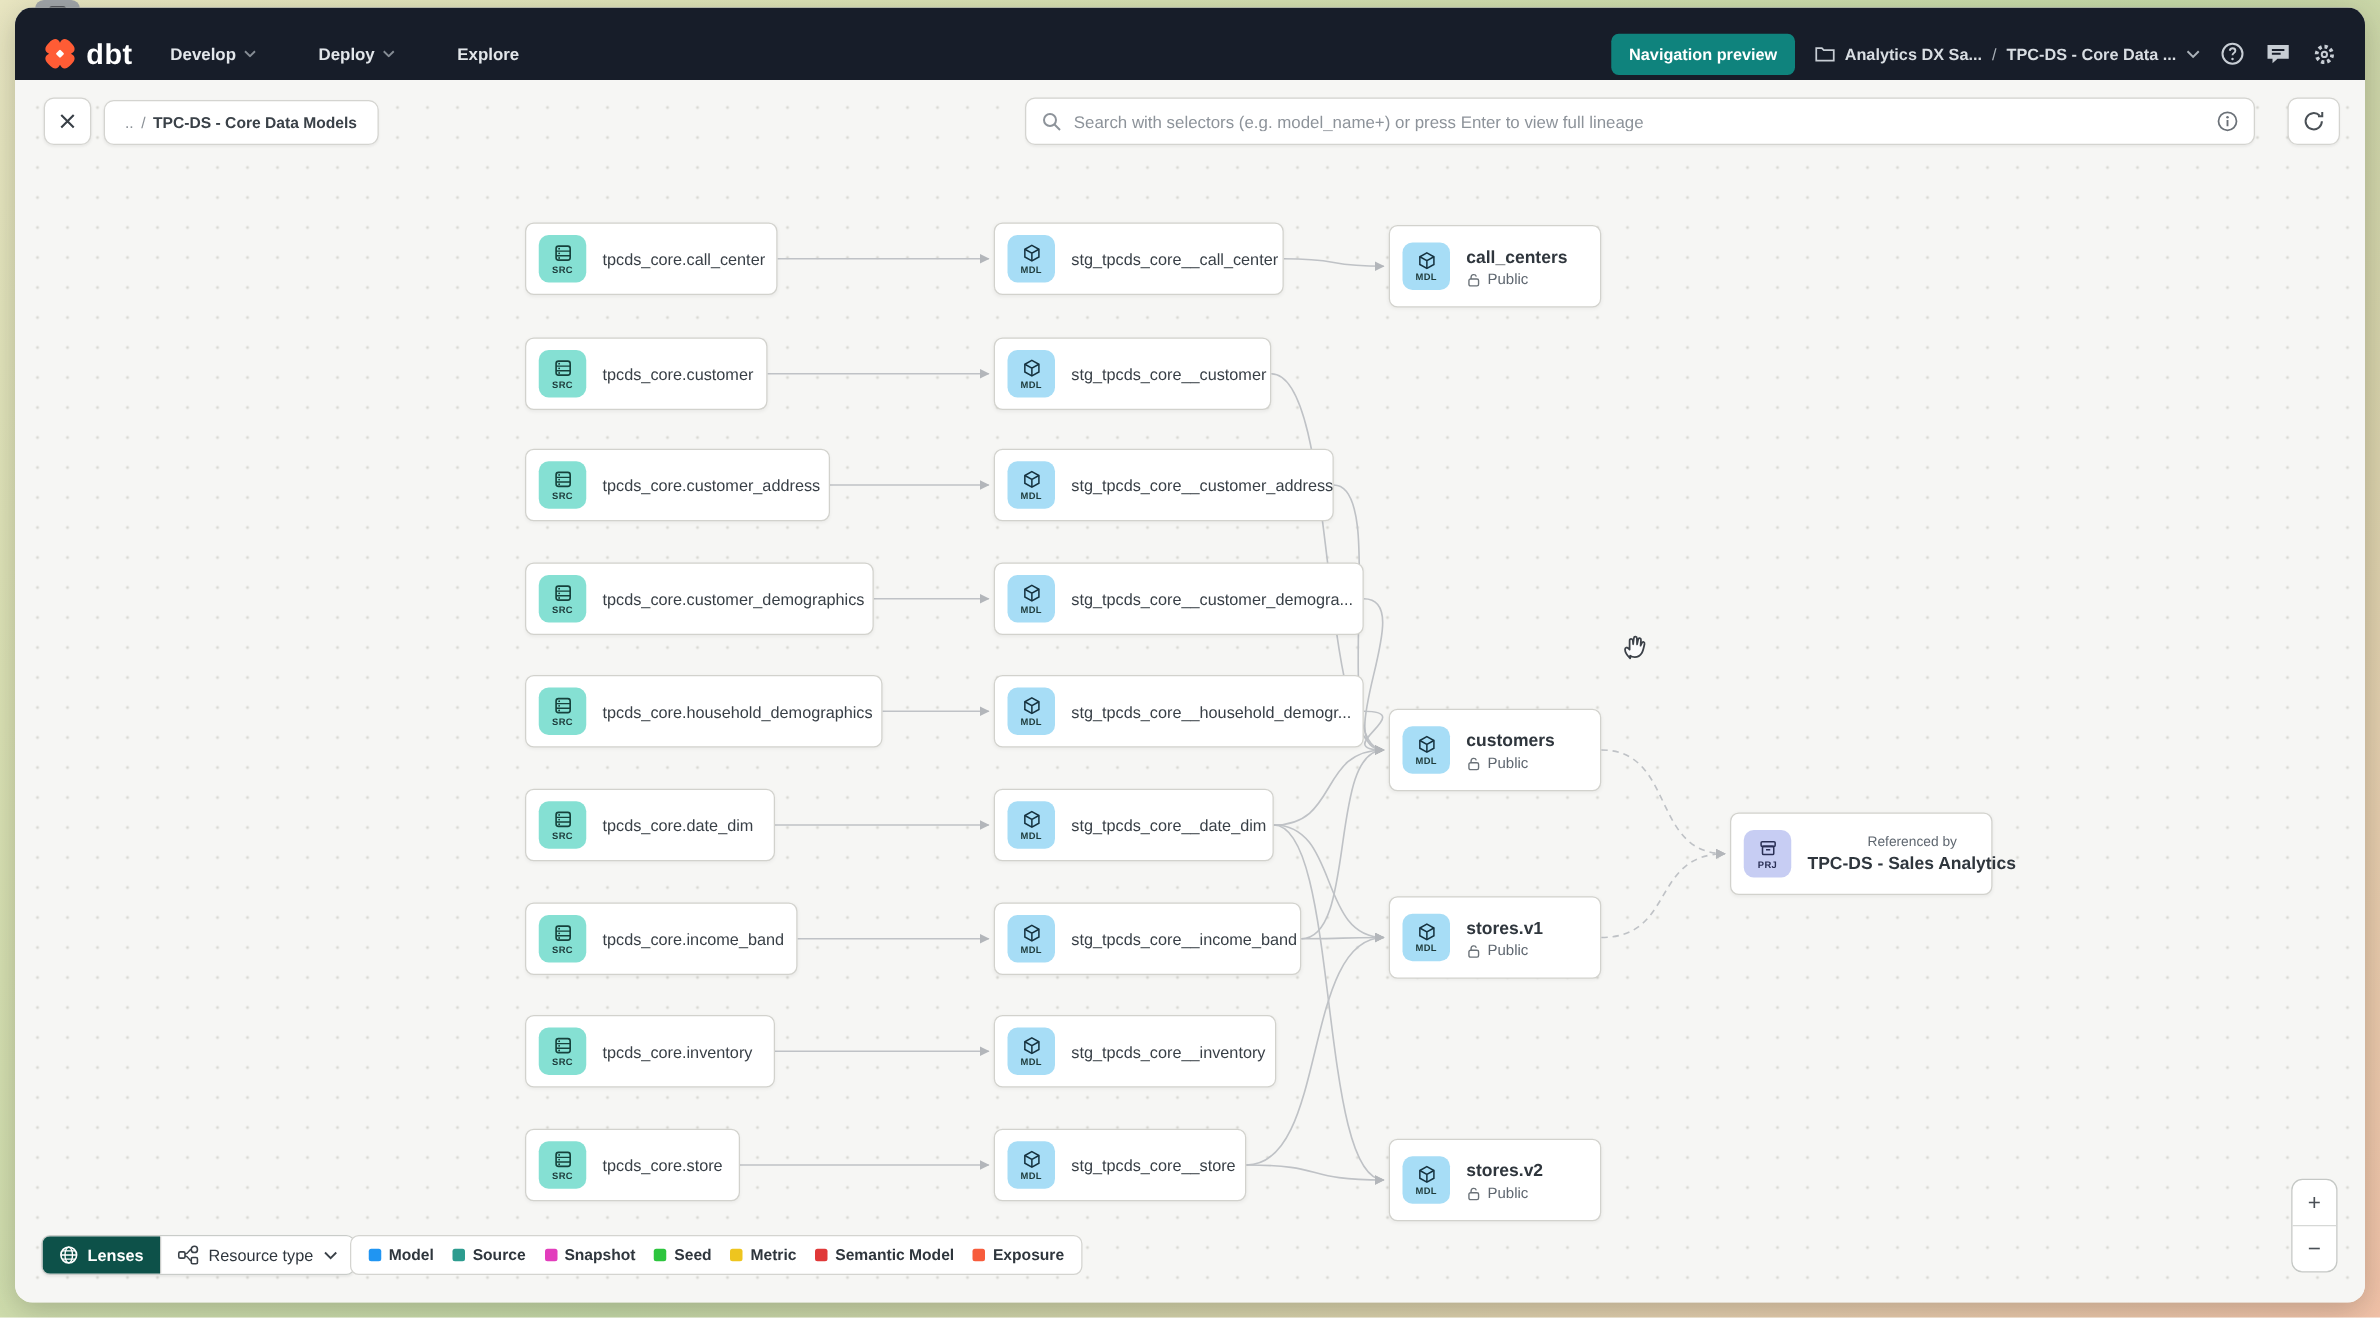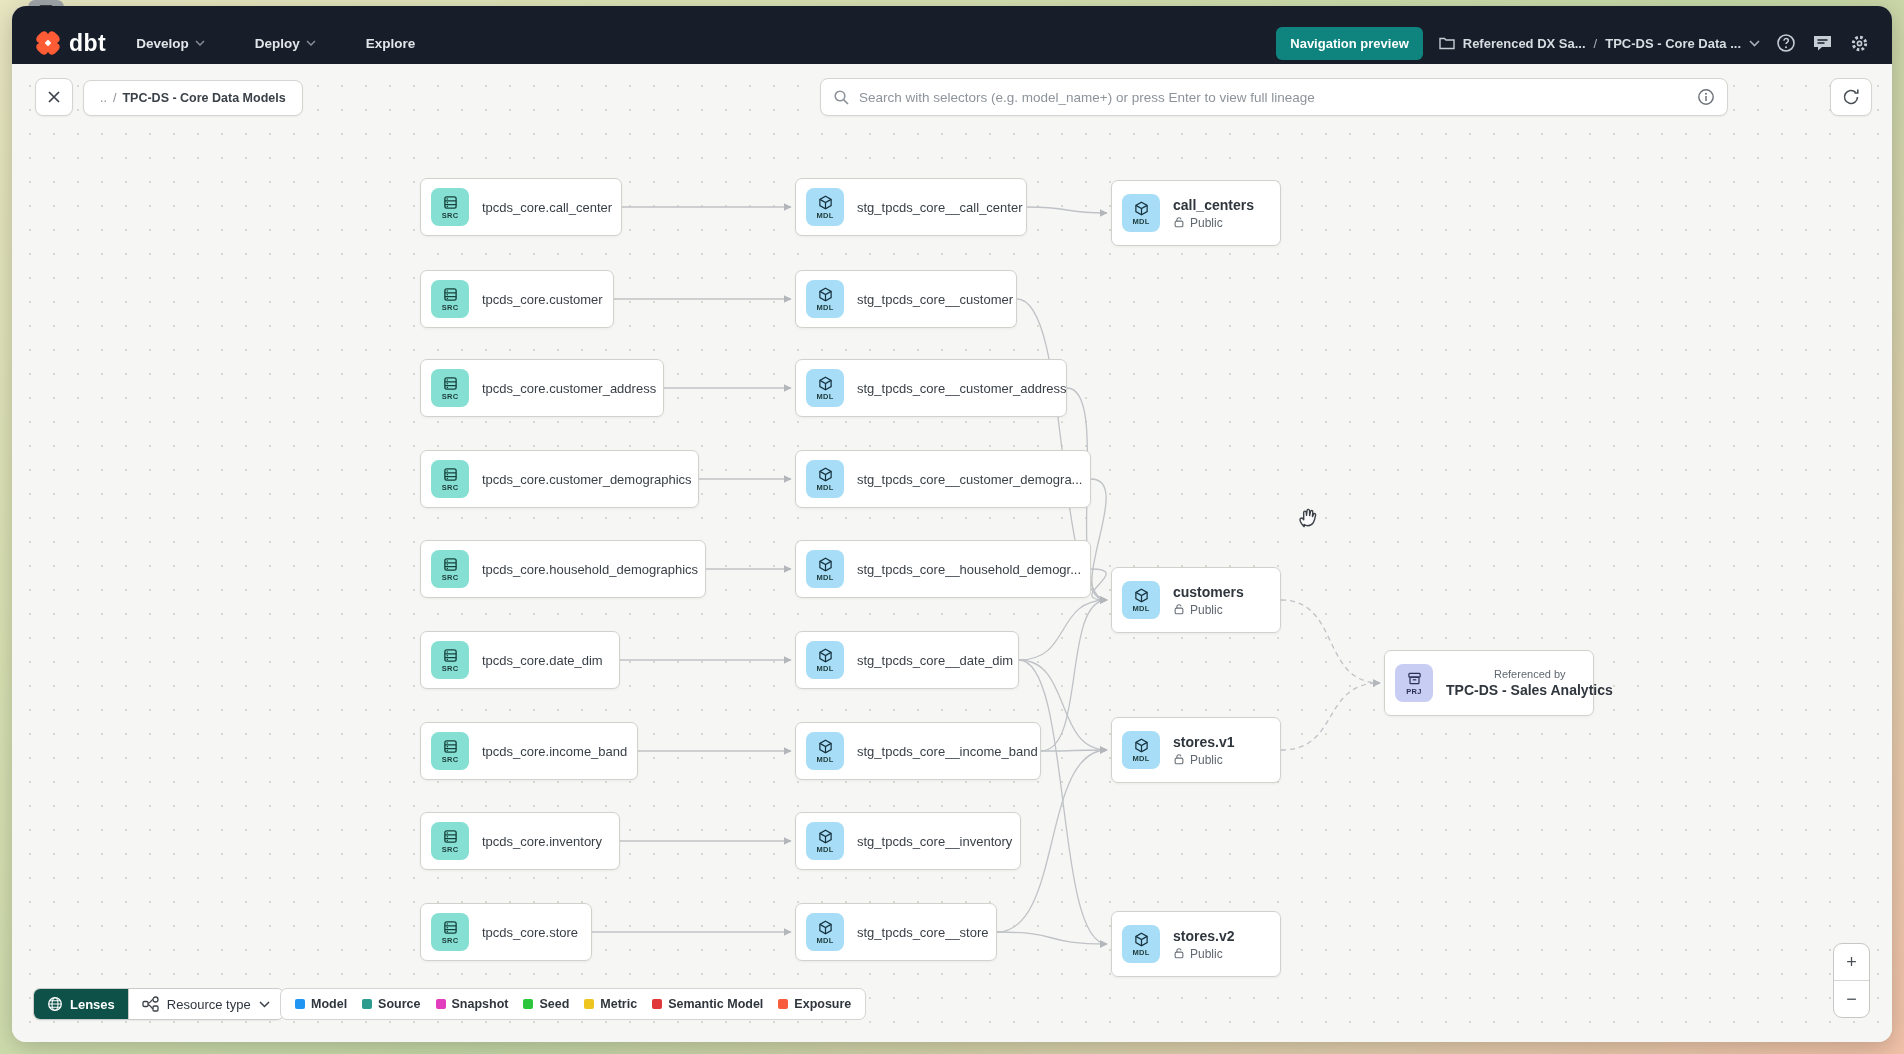--- a/index.html
+++ b/index.html
@@ -41,21 +41,21 @@
     background-size: 24px 24px; background-position: 6px 10px;
   }
 
   
   .tool { position:absolute; background:#fff; border:1px solid #d4d4d0; border-radius:8px;
           box-shadow:0 1px 2px rgba(0,0,0,.05); display:flex; align-items:center; }
   .close-btn { left:35px; top:78px; width:38px; height:38px; justify-content:center; cursor:pointer; }
   .crumb-chip { left:83px; top:80px; height:36px; padding:0 16px; font-size:12.5px; color:#3a4148; gap:6px; }
   .crumb-chip .dim { color:#8a9096; }
   .crumb-chip .main { font-weight:700; }
-  .searchbar { left:820px; top:78px; width:908px; height:38px; padding:16px 12px; gap:9px; }
+  .searchbar { left:820px; top:78px; width:984px; height:38px; padding:16px 12px; gap:9px; }
   .searchbar input { flex:1; border:none; outline:none; font-family:inherit; font-size:13.5px; color:#3a4148; background:transparent; }
   .searchbar input::placeholder { color:#8d939a; }
   .refresh-btn { left:1830px; top:78px; width:42px; height:38px; justify-content:center; cursor:pointer; }
 
   
   .layer { position:absolute; left:0; top:0; width:1904px; height:1054px; pointer-events:none; }
   .edges { position:absolute; left:0; top:0; }
   .node {
     position:absolute; background:#fff; border:1px solid #d2d2cd; border-radius:7px;
     display:flex; align-items:center; gap:13px; padding:0 14px 0 10px;
@@ -65,21 +65,21 @@
     width:38px; height:38px; border-radius:8px; flex:none;
     display:flex; flex-direction:column; align-items:center; justify-content:center; gap:1px;
   }
   .badge span { font-size:7.5px; font-weight:700; color:#1d3a3a; letter-spacing:.3px; }
   .badge.src { background:#85e0d3; }
   .badge.mdl { background:#a7ddf6; }
   .badge.prj { background:#c7cdf3; }
   .badge.prj span { color:#2a2f55; }
   .node-label { font-size:13px; color:#383f46; font-weight:500; white-space:nowrap; }
   .node-title { font-size:14px; color:#2f363d; font-weight:700; white-space:nowrap; }
-  .node-sub { display:flex; align-items:flex-start; gap:5px; font-size:12px; color:#5f6770; margin-top:3px; }
+  .node-sub { display:flex; align-items:flex-end; gap:5px; font-size:12px; color:#5f6770; margin-top:3px; }
   .node-top { font-size:11px; color:#5f6770; margin-bottom:2px;padding-left:48px; }
 
   
   .seg { position:absolute; left:33px; top:988px; height:32px; display:flex;
          border-radius:7px; overflow:hidden; border:1px solid #c9ccc9;
          box-shadow:0 1px 2px rgba(0,0,0,.06); pointer-events:auto; }
   .seg-lenses { background:#0d5149; color:#fff; display:flex; align-items:center; gap:7px;
                 padding:0 13px; font-size:13px; font-weight:700; cursor:pointer; }
   .seg-resource { background:#fff; color:#2f363d; display:flex; align-items:center; gap:8px;
                   padding:0 13px; font-size:13px; font-weight:500; cursor:pointer; border-left:1px solid #c9ccc9; }
@@ -138,21 +138,21 @@
           <div class="nav-item">
             <span>Explore</span>
           </div>
         </nav>
       <div class="topbar-right">
         <button class="preview-btn">Navigation preview</button>
         <div class="crumb">
           <svg width="16" height="14" viewBox="0 0 16 14">
               <path d="M1 2.5h4.5L7 4h8v8.5H1z" fill="none" stroke="#c7cdd4" stroke-width="1.4"></path>
             </svg>
-          <span>Referenced DX Sa...</span>
+          <span>Analytics DX Sa...</span>
           <span class="sep">/</span>
           <span>TPC-DS - Core Data ...</span>
           <svg width="11" height="7" viewBox="0 0 11 7">
               <path d="M1 1l4.5 4.5L10 1" fill="none" stroke="#aab1b8" stroke-width="1.6"></path>
             </svg>
         </div>
         <span class="top-icon">
           <svg width="20" height="20" viewBox="0 0 20 20">
               <circle cx="10" cy="10" r="8" fill="none" stroke="currentColor" stroke-width="1.6"></circle>
               <path d="M7.8 7.6c.2-1.2 1.1-2 2.3-2 1.3 0 2.2.9 2.2 2 0 1-.6 1.5-1.4 2-.6.4-.9.8-.9 1.5" fill="none" stroke="currentColor" stroke-width="1.5"></path>

